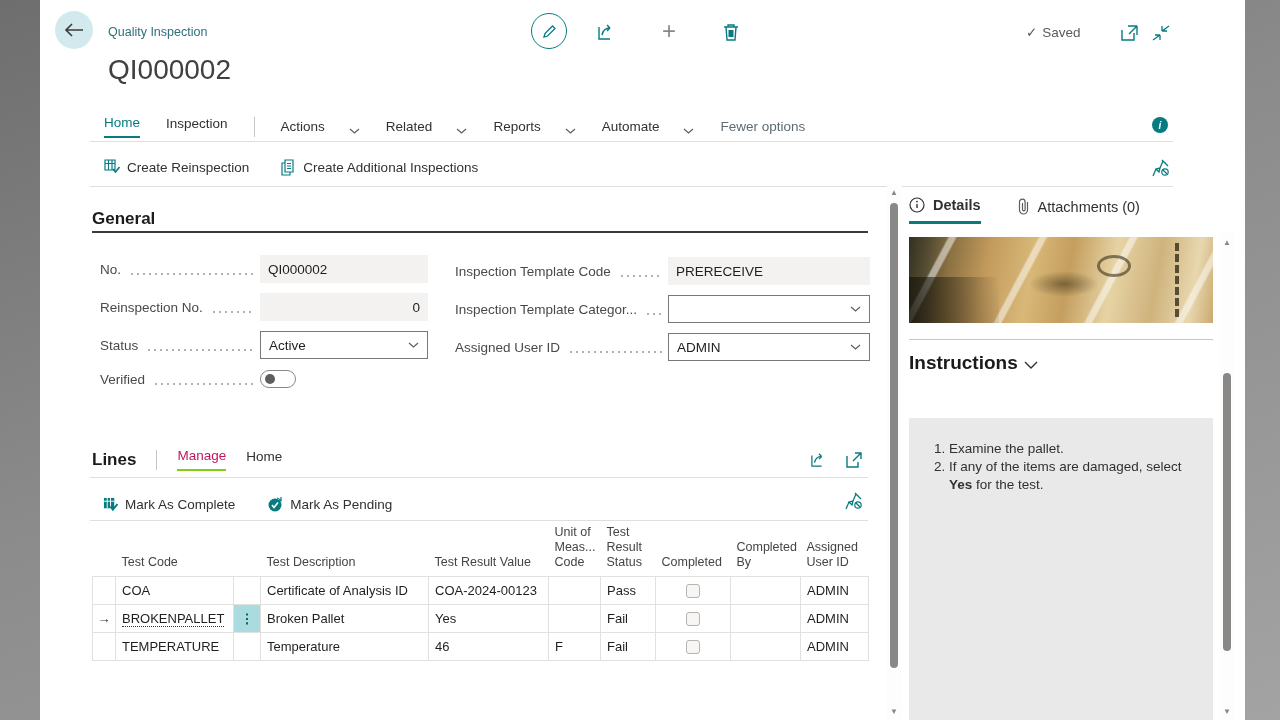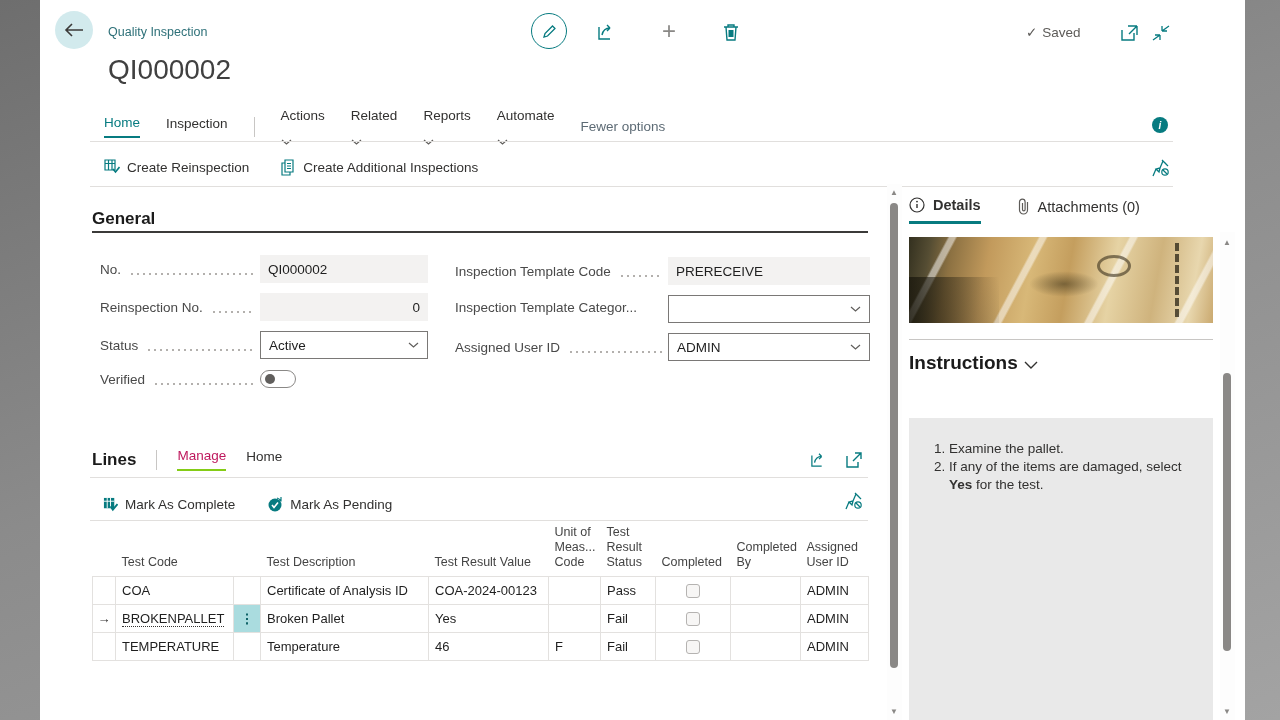--- a/index.html
+++ b/index.html
@@ -18,21 +18,21 @@
   .page-title { left:68px; top:54px; font-size:28px; font-weight:300; color:#404040; }
   .tool-ic { width:22px; height:22px; display:flex; align-items:center; justify-content:center; cursor:pointer; }
   .pencil-circle { left:491px; top:13px; width:36px; height:36px; border:1.4px solid #077b80; border-radius:50%; display:flex; align-items:center; justify-content:center; cursor:pointer; }
   .saved { left:986px; top:24px; color:#5d5b58; font-size:13.5px; display:flex; gap:5px; align-items:center; }
 
   
   .menubar { left:64px; top:112px; height:29px; display:flex; align-items:center; gap:26px; font-size:13.5px; color:#323130; }
   .mtab { cursor:pointer; padding-bottom:6px; }
   .mtab.active { color:#077b80; border-bottom:2px solid #077b80; }
   .mdivider { width:1px; height:20px; background:#c8c6c4; }
-  .mdrop { display:flex; align-items:flex-start; gap:16px; cursor:pointer;flex-direction:column; }
+  .mdrop { display:flex; align-items:flex-end; gap:24px; cursor:pointer; }
   .fewer { color:#5d6b75; cursor:pointer; }
   .hline { height:1px; background:#e1dfdd; }
   .info-btn { left:1112px; top:117px; width:16px; height:16px; border-radius:50%; background:#077b80; color:#fff; font-size:10px; font-weight:bold; display:flex; align-items:center; justify-content:center; cursor:pointer; font-style:italic; }
 
   
   .actionbar { left:64px; top:150px; height:34px; display:flex; align-items:center; gap:32px; }
   .act { display:flex; align-items:center; gap:7px; cursor:pointer; font-size:13.5px; color:#323130; }
 
   
   .sec-title { font-size:17px; font-weight:bold; color:#1b1b1b; }
@@ -239,21 +239,21 @@
   </div>
 
   <div class="frow" style="left:415px;top:257px;width:415px;">
     <div class="flabel" style="width:213px;">
         <span>Inspection Template Code</span>
         <span class="leader"></span>
       </div>
     <div class="fval ro" style="width:202px;padding-left:8px;">PRERECEIVE</div>
   </div>
   <div class="frow" style="left:415px;top:295px;width:415px;">
-    <div class="flabel" style="width:213px;flex-direction:column;">
+    <div class="flabel" style="width:213px;">
         <span>Inspection Template Categor...</span>
         <span class="leader"></span>
       </div>
     <div class="fval dd" style="width:202px;">
       <span></span>
       <svg width="11" height="6" viewBox="0 0 11 6">
           <path d="M1 1 L5.5 5 L10 1" fill="none" stroke="#605e5c" stroke-width="1.2"></path>
         </svg>
     </div>
   </div>

